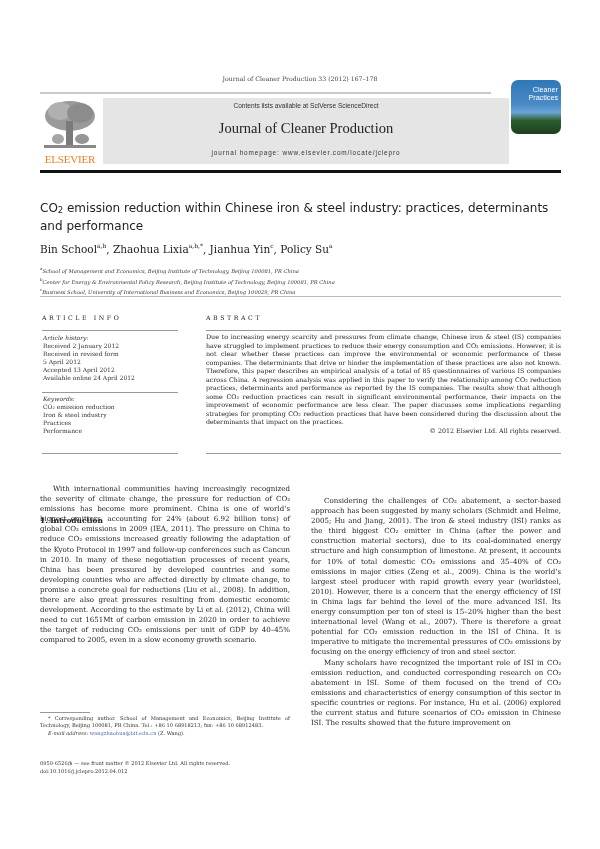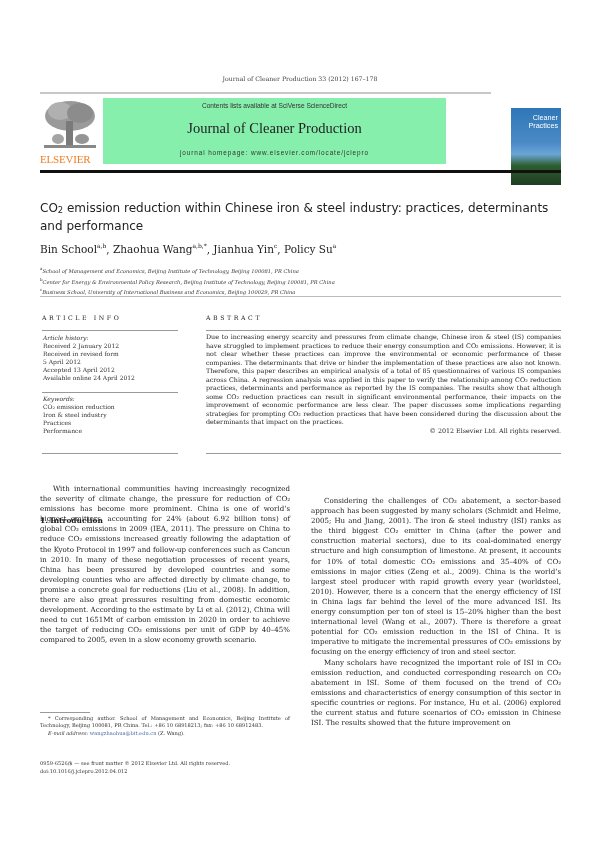--- a/index.html
+++ b/index.html
@@ -5,26 +5,26 @@
   html, body { margin: 0; padding: 0; }
   body {
     width: 600px; height: 849px; background: #ffffff; position: relative; overflow: hidden;
     font-family: "DejaVu Serif", "Liberation Serif", serif; color: #1a1a1a;
   }
   .abs { position: absolute; }
   .running-head { top: 75px; left: 0; width: 600px; text-align: center; font-size: 6.2px; color: #444; }
   .top-rule { top: 92px; left: 40px; width: 451px; height: 2px; background: #c8c8c8; }
   .elsevier-logo { top: 97px; left: 40px; width: 60px; height: 68px; }
   .tree { position: absolute; left: 4px; top: 2px; width: 52px; height: 50px; }
-  .elsevier-word { position: absolute; left: 0; bottom: 0; width: 60px; text-align: left; font-family: "Liberation Serif", serif; font-size: 11px; color: #f07d22; letter-spacing: -0.2px; }
-  .banner { top: 98px; left: 103px; width: 343px; height: 66px; background: #86efac; }
+  .elsevier-word { position: absolute; left: 0; bottom: 0; width: 60px; text-align: center; font-family: "Liberation Serif", serif; font-size: 11px; color: #f07d22; letter-spacing: -0.2px; }
+  .banner { top: 98px; left: 103px; width: 406px; height: 66px; background: #e5e5e5; }
   .contents-line { position: absolute; top: 4px; left: 0; width: 100%; text-align: center; font-family: "Liberation Sans", sans-serif; font-size: 6.6px; color: #333; }
   .journal-name { position: absolute; top: 22px; left: 0; width: 100%; text-align: center; font-family: "Liberation Serif", serif; font-size: 14.5px; color: #222; }
   .homepage { position: absolute; top: 51px; left: 0; width: 100%; text-align: center; font-family: "Liberation Sans", sans-serif; font-size: 6.4px; color: #333; letter-spacing: 0.9px; }
-  .cover { top: 108px; left: 511px; width: 50px; height: 77px; background: linear-gradient(180deg, #2f77b8 0%, #4a8ac6 45%, #6aa5d6 60%, #2d5d2e 75%, #1f3e22 100%); }
+  .cover { top: 80px; left: 511px; width: 50px; height: 54px; background: linear-gradient(180deg, #2f77b8 0%, #4a8ac6 45%, #6aa5d6 60%, #2d5d2e 75%, #1f3e22 100%); border-radius: 7px; }
   .cover-title { position: absolute; top: 6px; right: 3px; text-align: right; font-family: "Liberation Sans", sans-serif; font-size: 7.2px; line-height: 8px; color: #ffffff; }
   .masthead-rule { top: 170px; left: 40px; width: 521px; height: 3px; background: #111; }
   .title { top: 199px; left: 40px; width: 520px; font-family: "DejaVu Sans", sans-serif; font-size: 12px; line-height: 18px; color: #222; }
   .authors { top: 242px; left: 40px; font-family: "DejaVu Serif", serif; font-size: 10.5px; color: #222; }
   .authors sup { font-size: 6px; vertical-align: super; }
   .affils { top: 265px; left: 40px; font-size: 5.2px; line-height: 7.8px; color: #333; font-style: italic; }
   .affils sup { font-size: 4px; font-style: normal; }
   .affil-rule { top: 296px; left: 40px; width: 521px; height: 1px; background: #bbb; }
   .section-head { font-family: "DejaVu Serif", serif; font-size: 6.2px; letter-spacing: 2.6px; color: #222; }
   .ai-head { top: 314px; left: 42px; }
@@ -83,21 +83,21 @@
     <span>Practices</span>
   </div>
 </div>
 
 <div class="abs masthead-rule"></div>
 
 <div class="abs title"><span>CO</span><sub>2</sub><span> emission reduction within Chinese iron &amp; steel industry: practices, determinants and performance</span></div>
 
 <div class="abs authors">
   <span>Bin School</span><sup>a,b</sup>,
-  <span>Zhaohua Wang</span><sup>a,b,*</sup>,
+  <span>Zhaohua Lixia</span><sup>a,b,*</sup>,
   <span>Jianhua Yin</span><sup>c</sup>,
   <span>Policy Su</span><sup>a</sup>
 </div>
 
 <div class="abs affils">
   <div><sup>a</sup><span>School of Management and Economics, Beijing Institute of Technology, Beijing 100081, PR China</span></div>
   <div><sup>b</sup><span>Center for Energy &amp; Environmental Policy Research, Beijing Institute of Technology, Beijing 100081, PR China</span></div>
   <div><sup>c</sup><span>Business School, University of International Business and Economics, Beijing 100029, PR China</span></div>
 </div>
 

